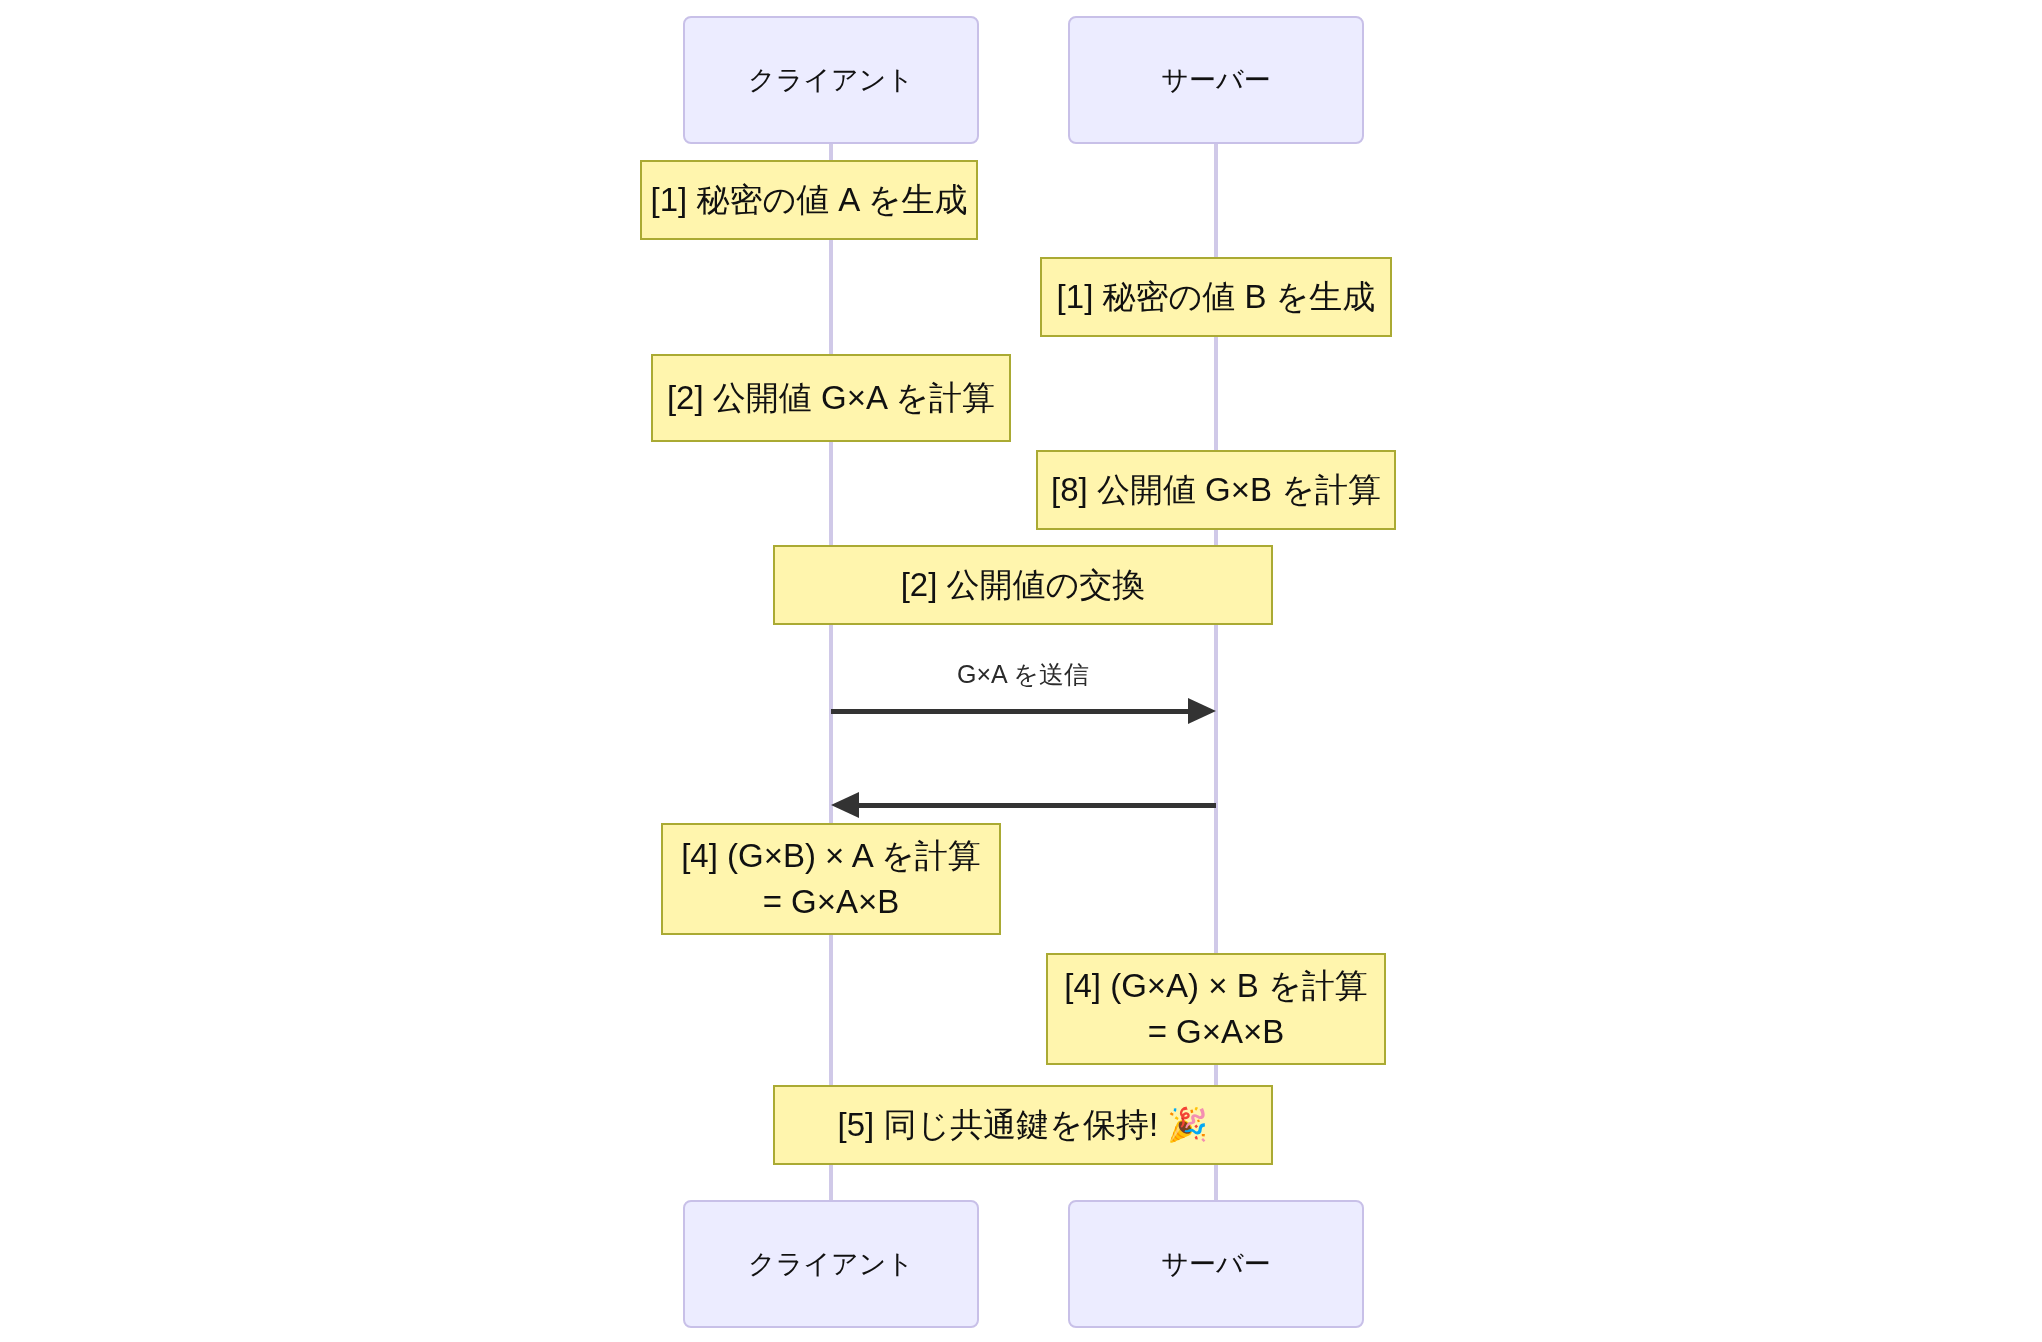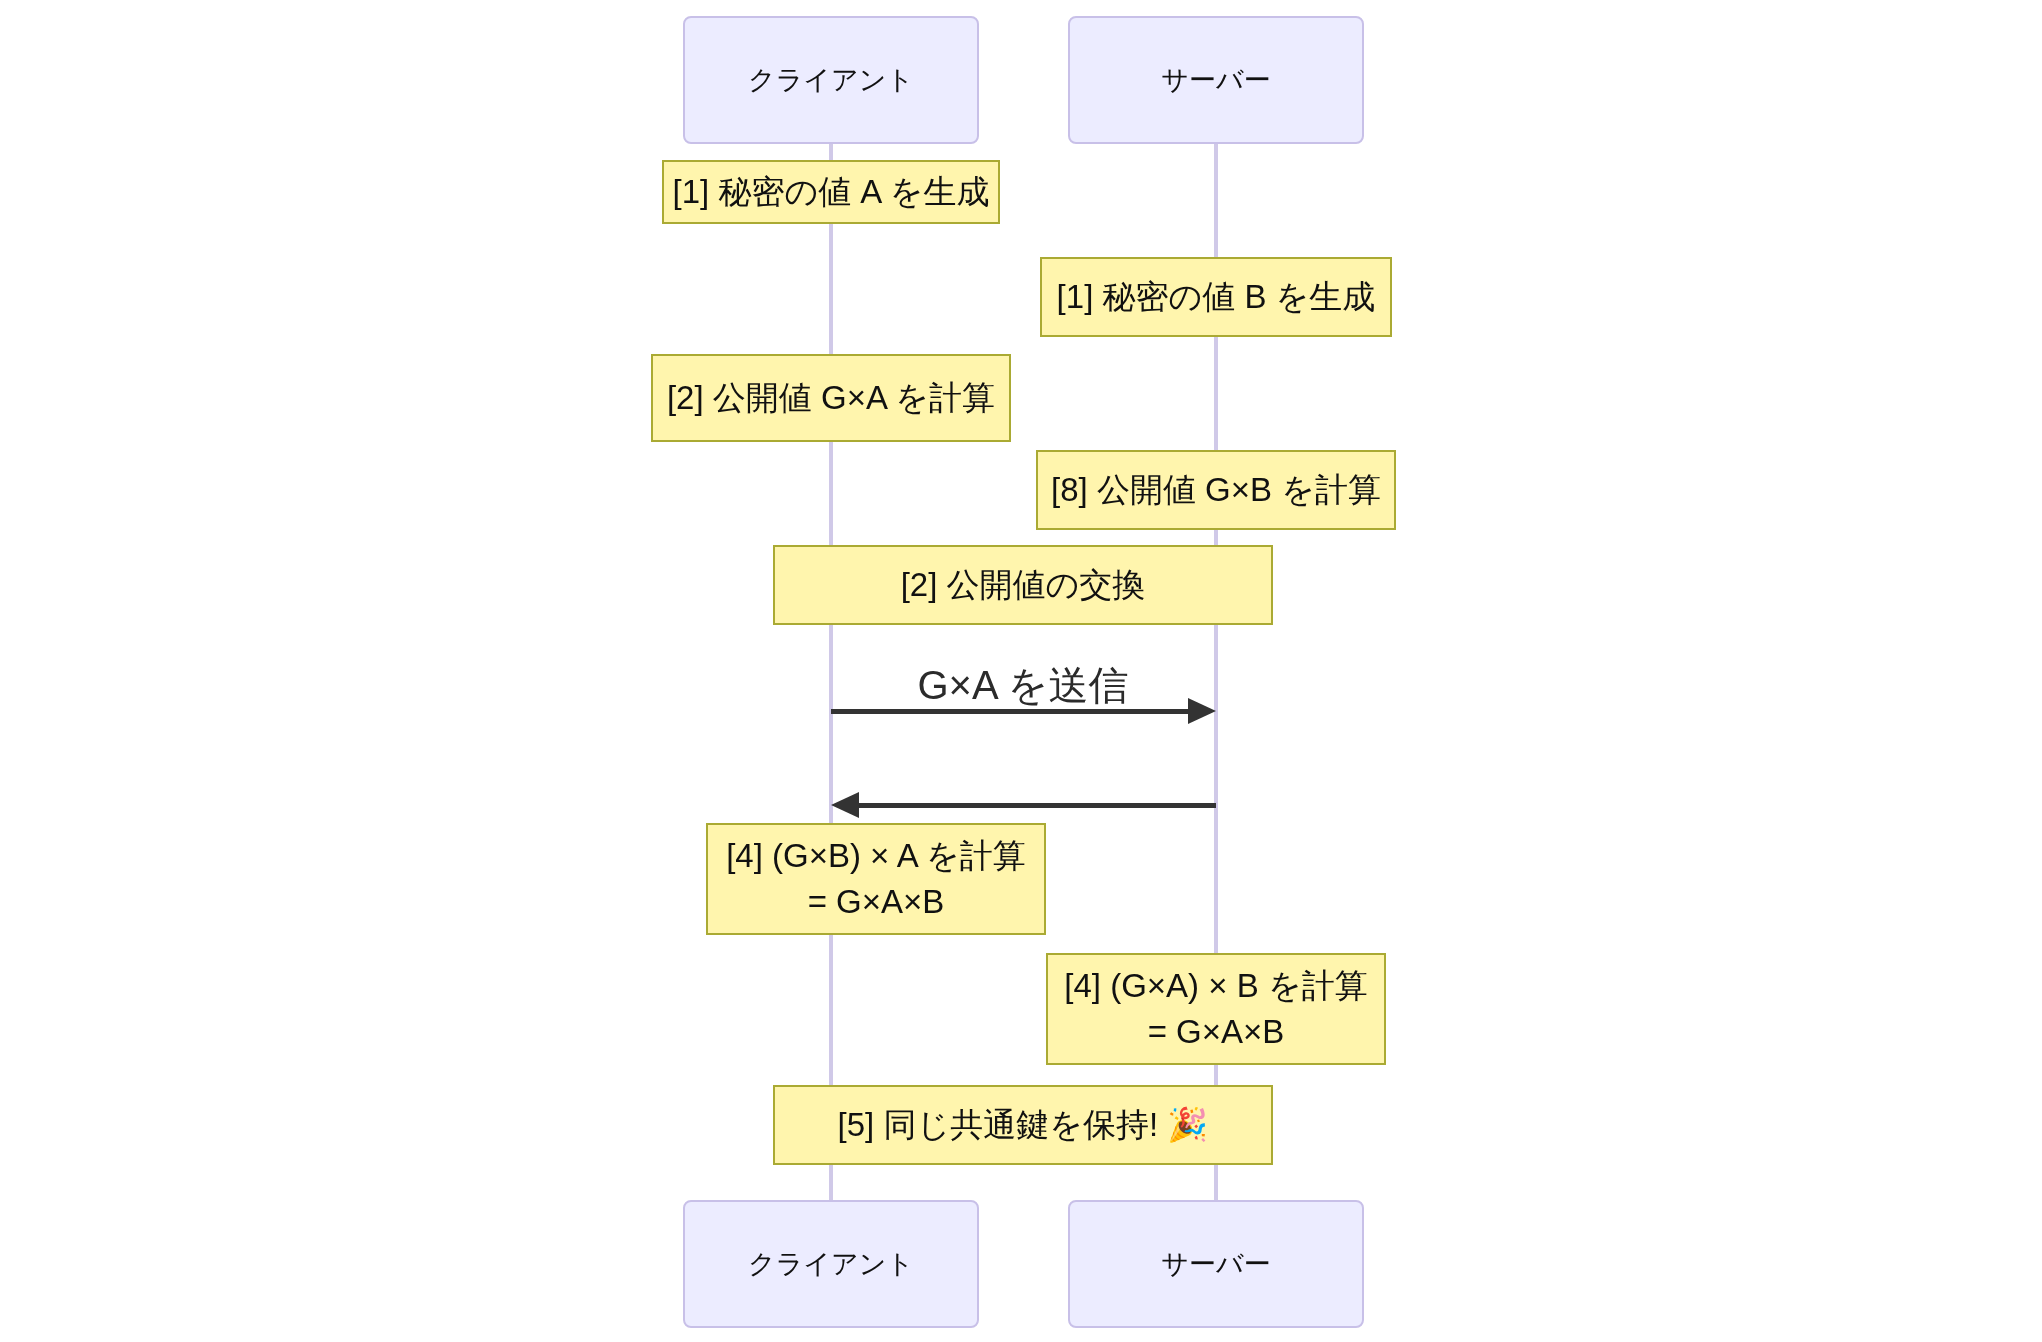--- a/index.html
+++ b/index.html
@@ -46,21 +46,21 @@
     justify-content: center;
     text-align: center;
     font-size: 33px;
     line-height: 1.4;
     box-sizing: border-box;
   }
   .msg-label {
     position: absolute;
     width: 360px;
     text-align: center;
-    font-size: 40px;
+    font-size: 25px;
     color: #2b2b2b;
   }
   .msg-line {
     position: absolute;
     height: 5px;
     background: var(--arrow, #333333);
   }
   .arrow-head-right {
     position: absolute;
     width: 0;
@@ -86,21 +86,21 @@
   <div class="lifeline" style="left:829px;"></div>
   <div class="lifeline" style="left:1214px;"></div>
 
   <div class="actor" style="left:683px; top:16px;">
     <span>クライアント</span>
   </div>
   <div class="actor" style="left:1068px; top:16px;">
     <span>サーバー</span>
   </div>
 
-  <div class="note" style="left:662px; top:160px; width:338px; height:64px;">
+  <div class="note" style="left:640px; top:160px; width:338px; height:80px;">
     <div>[1] 秘密の値 A を生成</div>
   </div>
 
   <div class="note" style="left:1040px; top:257px; width:352px; height:80px;">
     <div>[1] 秘密の値 B を生成</div>
   </div>
 
   <div class="note" style="left:651px; top:354px; width:360px; height:88px;">
     <div>[2] 公開値 G×A を計算</div>
   </div>
@@ -113,21 +113,21 @@
     <div>[2] 公開値の交換</div>
   </div>
 
   <div class="msg-label" style="left:843px; top:658px;">G×A を送信</div>
   <div class="msg-line" style="left:831px; top:709px; width:360px;"></div>
   <div class="arrow-head-right" style="left:1188px; top:698px;"></div>
 
   <div class="msg-line" style="left:859px; top:803px; width:357px;"></div>
   <div class="arrow-head-left" style="left:831px; top:792px;"></div>
 
-  <div class="note" style="left:661px; top:823px; width:340px; height:112px;margin-left:45px;">
+  <div class="note" style="left:661px; top:823px; width:340px; height:112px;">
     <div>[4] (G×B) × A を計算</div>
     <div>= G×A×B</div>
   </div>
 
   <div class="note" style="left:1046px; top:953px; width:340px; height:112px;">
     <div>[4] (G×A) × B を計算</div>
     <div>= G×A×B</div>
   </div>
 
   <div class="note" style="left:773px; top:1085px; width:500px; height:80px;">

